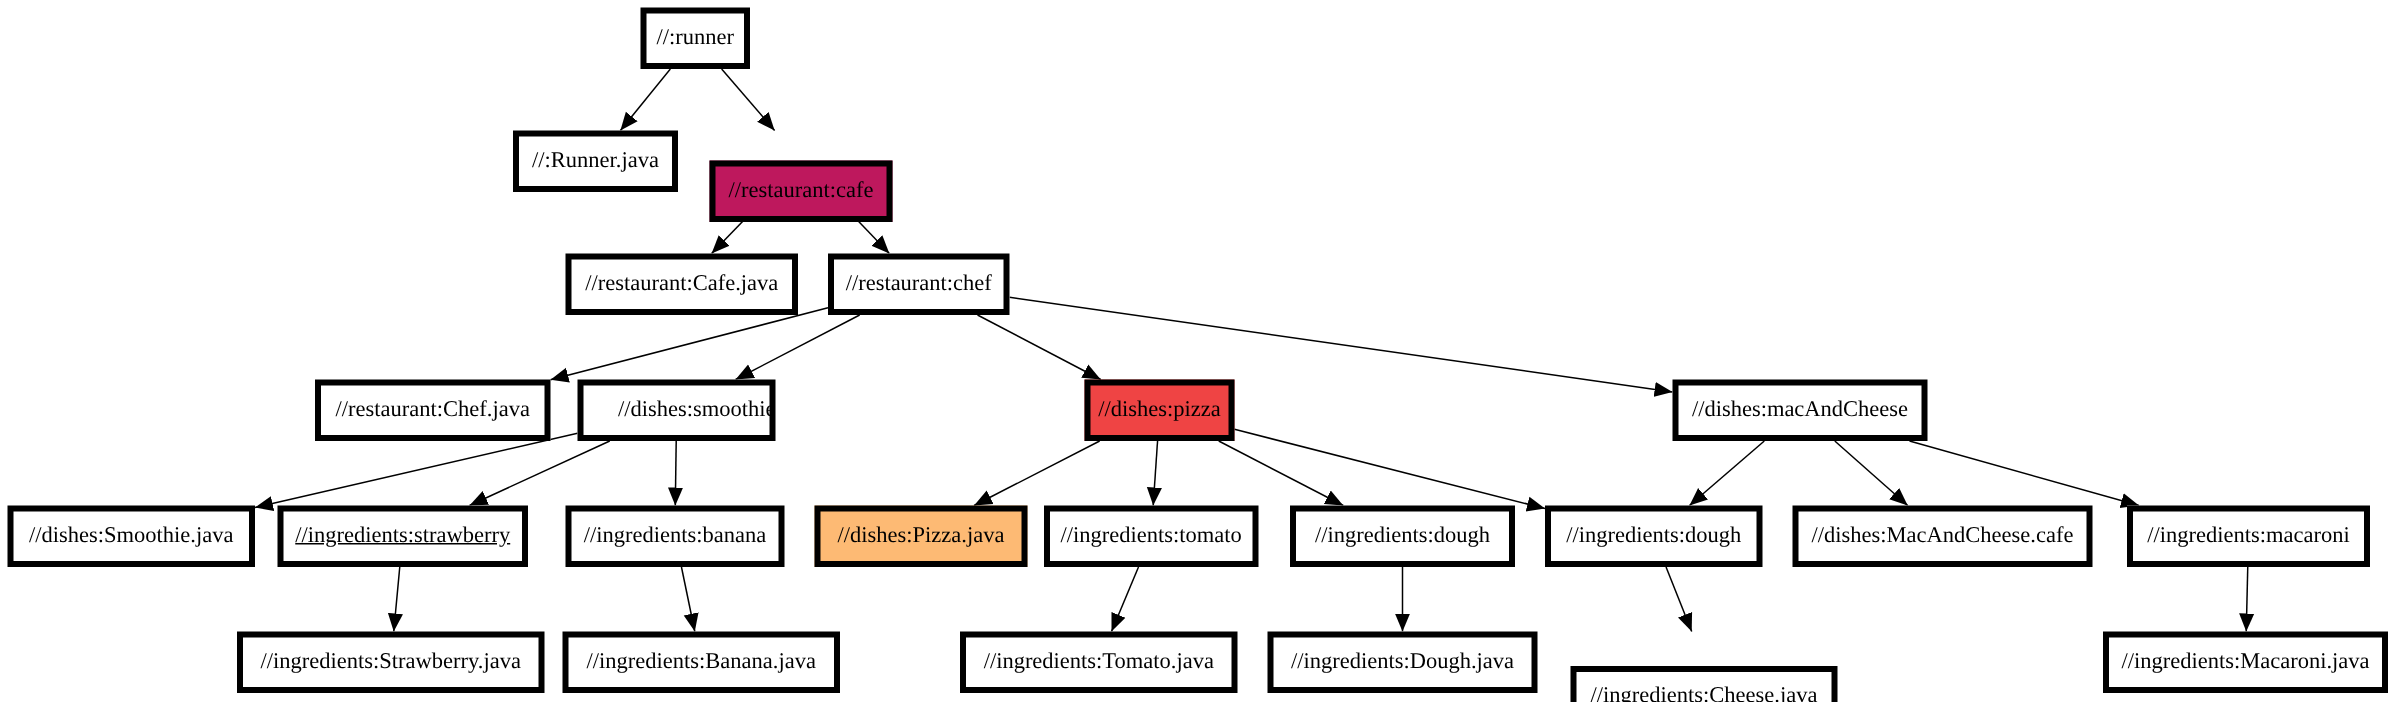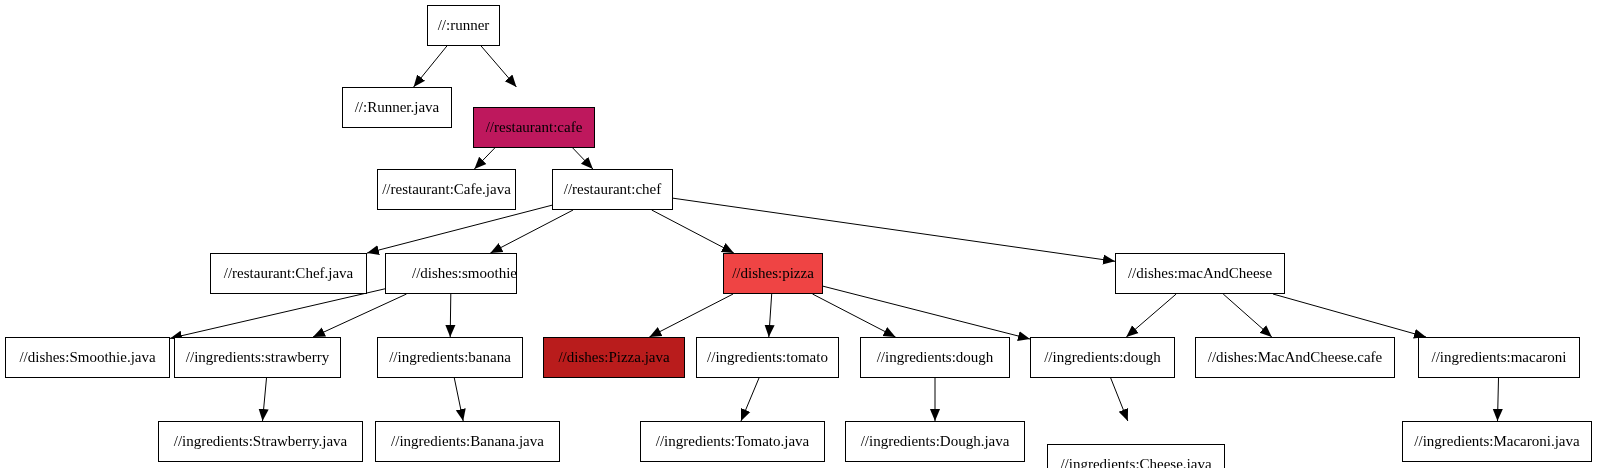--- a/index.html
+++ b/index.html
@@ -18,21 +18,21 @@
   .edge-layer {
     position: absolute;
     left: 0;
     top: 0;
     width: 1600px;
     height: 468px;
   }
   .graph-node {
     position: absolute;
     box-sizing: border-box;
-    border: 1px solid #14b8a6;
+    border: 4px solid #14b8a6;
     background: #ffffff;
     display: flex;
     align-items: center;
     justify-content: center;
     white-space: nowrap;
     font-size: 15px;
     color: #000000;
     line-height: 1;
   }
 </style>
@@ -76,48 +76,48 @@
   <div id="node-layer">
       <div class="graph-node" style="left: 427px; top: 5px; width: 73px; height: 41px; background: rgb(255, 255, 255); border-color: rgb(0, 0, 0); color: rgb(0, 0, 0);">
         <span>//:runner</span>
       </div>
       <div class="graph-node" style="left: 342px; top: 87px; width: 110px; height: 41px; background: rgb(255, 255, 255); border-color: rgb(0, 0, 0); color: rgb(0, 0, 0);">
         <span>//:Runner.java</span>
       </div>
       <div class="graph-node" style="left: 473px; top: 87px; width: 122px; height: 41px; background: #be185d; border-color: rgb(0, 0, 0); color: rgb(0, 0, 0); margin-top: 20px;">
         <span>//restaurant:cafe</span>
       </div>
-      <div class="graph-node" style="left: 377px; top: 169px; width: 139px; height: 41px; background: rgb(255, 255, 255); border-color: rgb(0, 0, 0); color: rgb(0, 0, 0);">
+      <div class="graph-node" style="left: 377px; top: 169px; width: 155px; height: 41px; background: rgb(255, 255, 255); border-color: rgb(0, 0, 0); color: rgb(0, 0, 0);">
         <span>//restaurant:Cafe.java</span>
       </div>
       <div class="graph-node" style="left: 552px; top: 169px; width: 121px; height: 41px; background: rgb(255, 255, 255); border-color: rgb(0, 0, 0); color: rgb(0, 0, 0);">
         <span>//restaurant:chef</span>
       </div>
       <div class="graph-node" style="left: 210px; top: 253px; width: 157px; height: 41px; background: rgb(255, 255, 255); border-color: rgb(0, 0, 0); color: rgb(0, 0, 0);">
         <span>//restaurant:Chef.java</span>
       </div>
       <div class="graph-node" style="left: 385px; top: 253px; width: 132px; height: 41px; background: rgb(255, 255, 255); border-color: rgb(0, 0, 0); color: rgb(0, 0, 0); padding-left: 27px;">
         <span>//dishes:smoothie</span>
       </div>
       <div class="graph-node" style="left: 723px; top: 253px; width: 100px; height: 41px; background: #ef4444; border-color: rgb(0, 0, 0); color: rgb(0, 0, 0);">
         <span>//dishes:pizza</span>
       </div>
       <div class="graph-node" style="left: 1115px; top: 253px; width: 170px; height: 41px; background: rgb(255, 255, 255); border-color: rgb(0, 0, 0); color: rgb(0, 0, 0);">
         <span>//dishes:macAndCheese</span>
       </div>
       <div class="graph-node" style="left: 5px; top: 337px; width: 165px; height: 41px; background: rgb(255, 255, 255); border-color: rgb(0, 0, 0); color: rgb(0, 0, 0);">
         <span>//dishes:Smoothie.java</span>
       </div>
-      <div class="graph-node" style="left: 174px; top: 337px; width: 167px; height: 41px; background: rgb(255, 255, 255); border-color: rgb(0, 0, 0); color: rgb(0, 0, 0);">
+      <div class="graph-node" style="left: 185px; top: 337px; width: 167px; height: 41px; background: rgb(255, 255, 255); border-color: rgb(0, 0, 0); color: rgb(0, 0, 0); text-decoration: underline;">
         <span>//ingredients:strawberry</span>
       </div>
       <div class="graph-node" style="left: 377px; top: 337px; width: 146px; height: 41px; background: rgb(255, 255, 255); border-color: rgb(0, 0, 0); color: rgb(0, 0, 0);">
         <span>//ingredients:banana</span>
       </div>
-      <div class="graph-node" style="left: 543px; top: 337px; width: 142px; height: 41px; background: #b91c1c; border-color: rgb(0, 0, 0); color: rgb(0, 0, 0);">
+      <div class="graph-node" style="left: 543px; top: 337px; width: 142px; height: 41px; background: #fdba74; border-color: rgb(0, 0, 0); color: rgb(0, 0, 0);">
         <span>//dishes:Pizza.java</span>
       </div>
       <div class="graph-node" style="left: 696px; top: 337px; width: 143px; height: 41px; background: rgb(255, 255, 255); border-color: rgb(0, 0, 0); color: rgb(0, 0, 0);">
         <span>//ingredients:tomato</span>
       </div>
       <div class="graph-node" style="left: 860px; top: 337px; width: 150px; height: 41px; background: rgb(255, 255, 255); border-color: rgb(0, 0, 0); color: rgb(0, 0, 0);">
         <span>//ingredients:dough</span>
       </div>
       <div class="graph-node" style="left: 1030px; top: 337px; width: 145px; height: 41px; background: rgb(255, 255, 255); border-color: rgb(0, 0, 0); color: rgb(0, 0, 0);">
         <span>//ingredients:dough</span>

